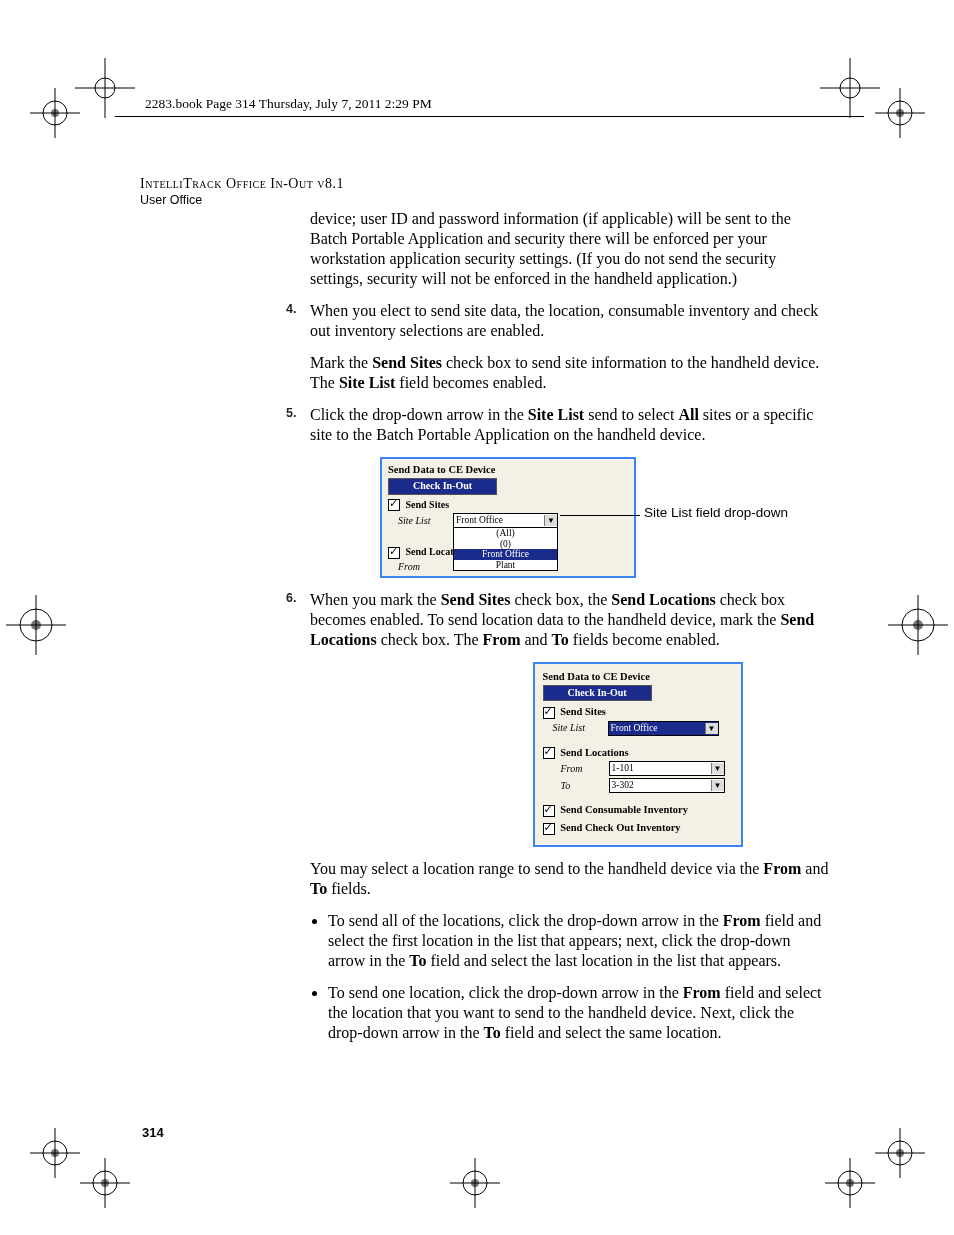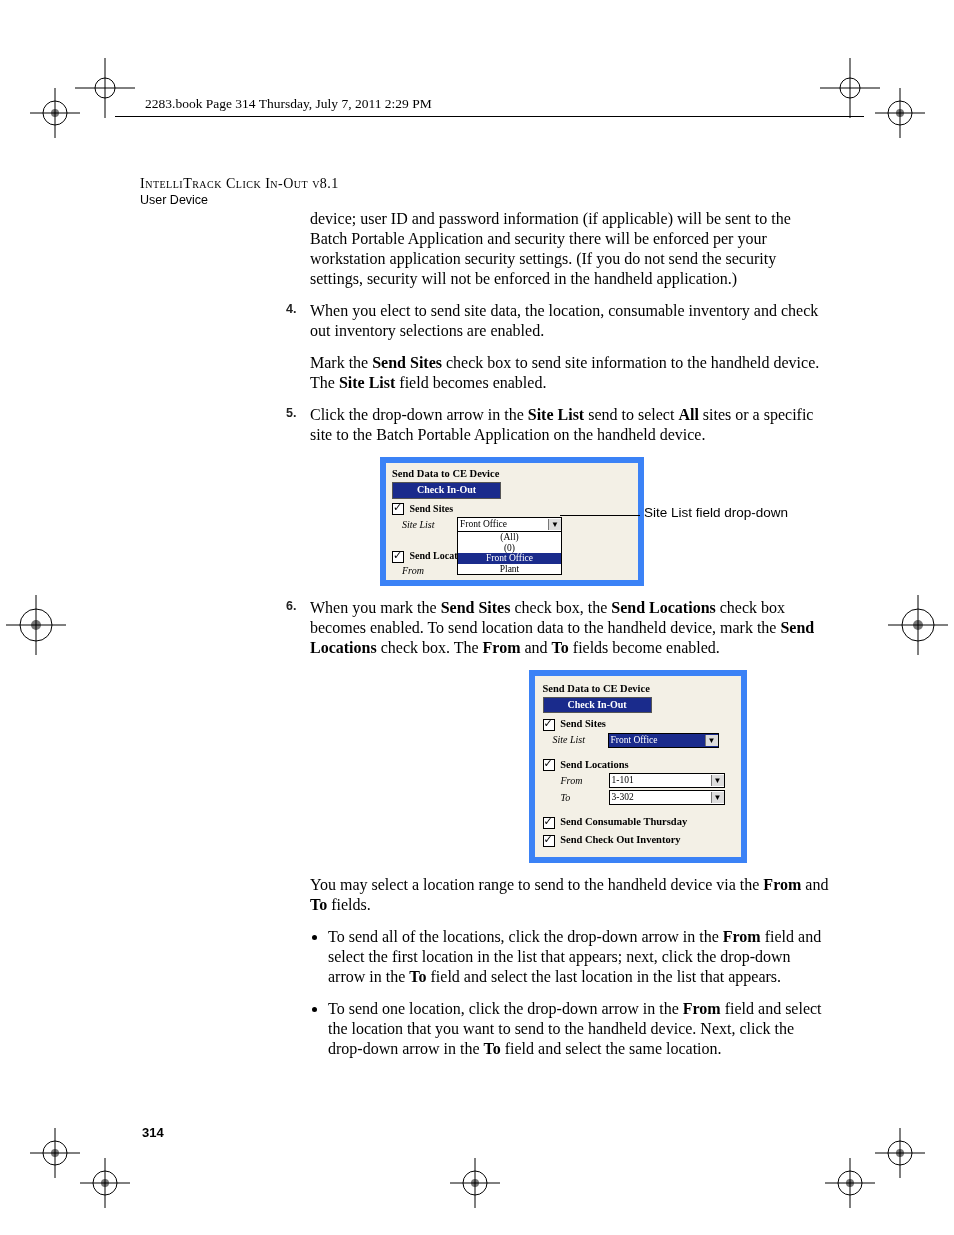--- a/index.html
+++ b/index.html
@@ -55,21 +55,21 @@
     font-family: Arial, sans-serif;
     font-weight: bold;
     font-size: 12.5px;
     color: #222;
   }
   .fig {
     margin: 10px 0 12px 0;
   }
   .fig-box {
     background: #f3f0e6;
-    border: 6px solid #3b82f6;
+    border: 2px solid #3b82f6;
     font-family: "Times New Roman", serif;
     font-size: 10px;
     position: relative;
   }
   .fig1-wrap { position: relative; width: 430px; margin-left: 70px; }
   .fig1 { width: 240px; padding: 4px 6px 2px 6px; }
   .fig2 { width: 190px; margin: 0 auto; padding: 6px 8px 8px 8px; font-size: 10.5px; }
   .fig-title { font-weight: bold; margin-bottom: 2px; font-size: 10.5px; }
   .tab-label {
     display: inline-block;
@@ -206,22 +206,22 @@
     <circle cx="25" cy="25" r="12" fill="none" stroke="#000"></circle>
     <circle cx="25" cy="25" r="4" fill="#777"></circle>
     <line x1="0" y1="25" x2="50" y2="25" stroke="#000"></line>
     <line x1="25" y1="0" x2="25" y2="50" stroke="#000"></line>
   </svg>
 
 <div class="page-header-line"></div>
 <div class="page-header-text">2283.book  Page 314  Thursday, July 7, 2011  2:29 PM</div>
 
 <div class="running-head">
-  <div class="title">IntelliTrack Click In-Out v8.1</div>
-  <div class="subtitle">User Device</div>
+  <div class="title">IntelliTrack Office In-Out v8.1</div>
+  <div class="subtitle">User Office</div>
 </div>
 
 <div class="content">
   <p>device; user ID and password information (if applicable) will be sent to the Batch Portable Application and security there will be enforced per your workstation application security settings. (If you do not send the security settings, security will not be enforced in the handheld application.)</p>
 
   <div class="step">
     <span class="num">4.</span>
     <p>When you elect to send site data, the location, consumable inventory and check out inventory selections are enabled.</p>
     <p><span>Mark the </span><span class="bold">Send Sites</span><span> check box to send site information to the handheld device. The </span><span class="bold">Site List</span><span> field becomes enabled.</span></p>
   </div>
@@ -299,21 +299,21 @@
       </div>
       <div class="field-row">
         <span class="lbl2">To</span>
         <div class="combo" style="width:110px">
             <span>3-302</span>
             <span class="arrow">▼</span>
           </div>
       </div>
       <div class="cb-row" style="margin-top:10px">
         <span class="cb checked"></span>
-        <span class="bold">Send Consumable Thursday</span>
+        <span class="bold">Send Consumable Inventory</span>
       </div>
       <div class="cb-row">
         <span class="cb checked"></span>
         <span class="bold">Send Check Out Inventory</span>
       </div>
     </div>
   </div>
 
   <p><span>You may select a location range to send to the handheld device via the </span><span class="bold">From</span><span> and </span><span class="bold">To</span><span> fields.</span></p>
 

